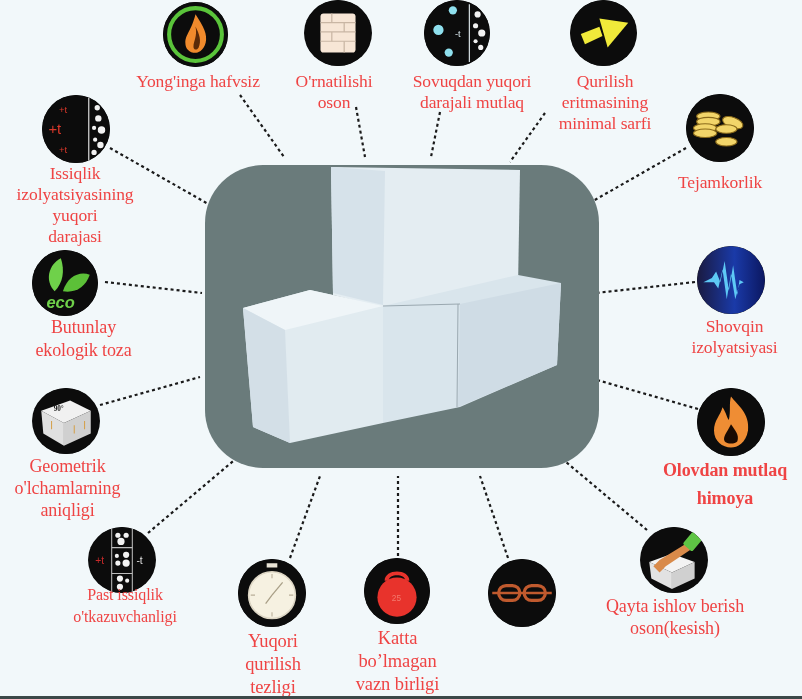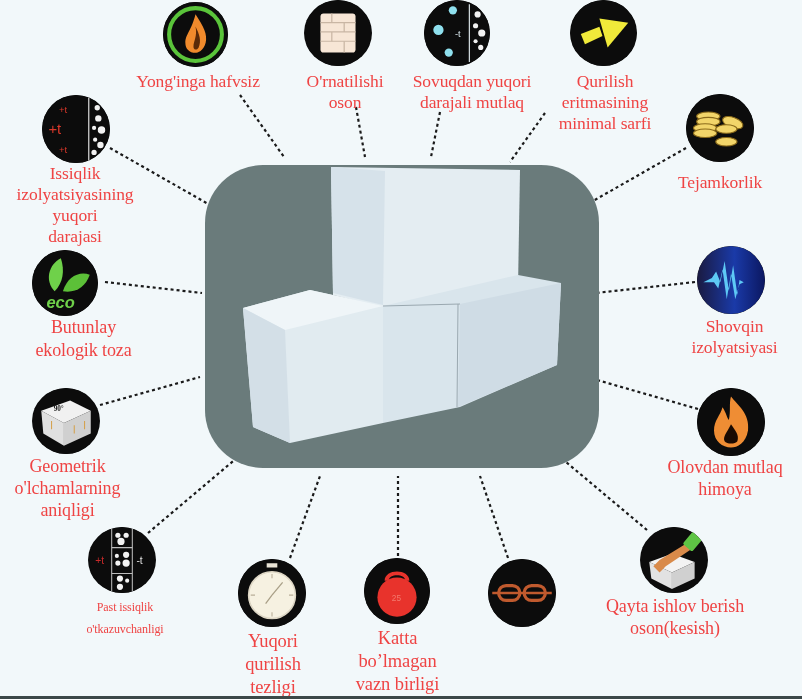--- a/index.html
+++ b/index.html
@@ -87,21 +87,21 @@
           <line x1="15" y1="22" x2="49" y2="22"></line>
           <line x1="15" y1="31" x2="49" y2="31"></line>
           <line x1="15" y1="40" x2="49" y2="40"></line>
       <line x1="26" y1="13" x2="26" y2="22"></line>
           <line x1="38" y1="22" x2="38" y2="31"></line>
           <line x1="26" y1="31" x2="26" y2="40"></line>
           <line x1="38" y1="40" x2="38" y2="51"></line>
         </g>
       </svg>
   </div>
-  <div class="label" style="left:290px;top:71px;width:110px;font-family:Liberation Serif, serif;">O'rnatilishi
+  <div class="label" style="left:279px;top:71px;width:110px;font-family:Liberation Serif, serif;">O'rnatilishi
 oson</div>
 
   <div class="icon" style="left:424px;top:0px;width:66px;height:66px;">
     <svg viewBox="0 0 64 64">
         <circle cx="32" cy="32" r="32" fill="#0c0c0c"></circle>
       <g fill="#8fe0ee">
           <circle cx="28" cy="10" r="4"></circle>
           <circle cx="14" cy="29" r="5"></circle>
           <circle cx="24" cy="51" r="4"></circle>
         </g>
@@ -216,21 +216,21 @@
 o'lchamlarning
 aniqligi</div>
 
   <div class="icon" style="left:697px;top:388px;width:68px;height:68px;">
     <svg viewBox="0 0 64 64">
         <circle cx="32" cy="32" r="32" fill="#0c0c0c"></circle>
       <path d="M32 8 C38 16 50 24 48 40 C46 52 38 56 32 56 C24 56 16 50 16 40 C16 30 22 26 24 18 C28 24 28 28 30 30 C32 22 30 14 32 8Z" fill="#ef8d34"></path>
       <path d="M32 34 C36 40 40 44 38 50 C36 53 28 53 26 50 C24 46 28 42 32 34Z" fill="#1a0a02"></path>
       </svg>
   </div>
-  <div class="label" style="left:648px;top:456px;width:154px;font-size:18px;line-height:22px;">Olovdan mutlaq
+  <div class="label" style="left:648px;top:456px;width:154px;font-size:18px;line-height:28px;font-weight:bold;">Olovdan mutlaq
 himoya</div>
 
   <div class="icon" style="left:88px;top:527px;width:68px;height:66px;">
     <svg viewBox="0 0 64 64">
         <circle cx="32" cy="32" r="32" fill="#0c0c0c"></circle>
       <text x="6" y="36" fill="#c82a2a" font-size="10" font-family="Liberation Sans, sans-serif">+t</text>
       <text x="46" y="36" fill="#e0e0e0" font-size="10" font-family="Liberation Sans, sans-serif">-t</text>
       <g stroke="#bdbdbd" stroke-width="1">
           <line x1="22" y1="2" x2="22" y2="62"></line>
           <line x1="42" y1="2" x2="42" y2="62"></line>
@@ -244,21 +244,21 @@
           <circle cx="27" cy="28" r="2"></circle>
           <circle cx="36" cy="27" r="3"></circle>
           <circle cx="28" cy="35" r="2.5"></circle>
           <circle cx="36" cy="35" r="3.5"></circle>
           <circle cx="30" cy="50" r="3"></circle>
           <circle cx="37" cy="52" r="2"></circle>
           <circle cx="30" cy="58" r="3"></circle>
         </g>
       </svg>
   </div>
-  <div class="label" style="left:45px;top:596px;width:160px;font-size:12px;line-height:22px;">Past issiqlik
+  <div class="label" style="left:45px;top:584px;width:160px;font-size:16px;line-height:22px;">Past issiqlik
 o'tkazuvchanligi</div>
 
   <div class="icon" style="left:238px;top:559px;width:68px;height:68px;">
     <svg viewBox="0 0 64 64">
         <circle cx="32" cy="32" r="32" fill="#0c0c0c"></circle>
       <rect x="27" y="4" width="10" height="4" fill="#e9e4d6"></rect>
       <circle cx="32" cy="34" r="22" fill="#f6f1e1" stroke="#ddd6c4" stroke-width="1.5"></circle>
       <g stroke="#b8ae98" stroke-width="1">
           <line x1="32" y1="14" x2="32" y2="18"></line>
           <line x1="32" y1="50" x2="32" y2="54"></line>

